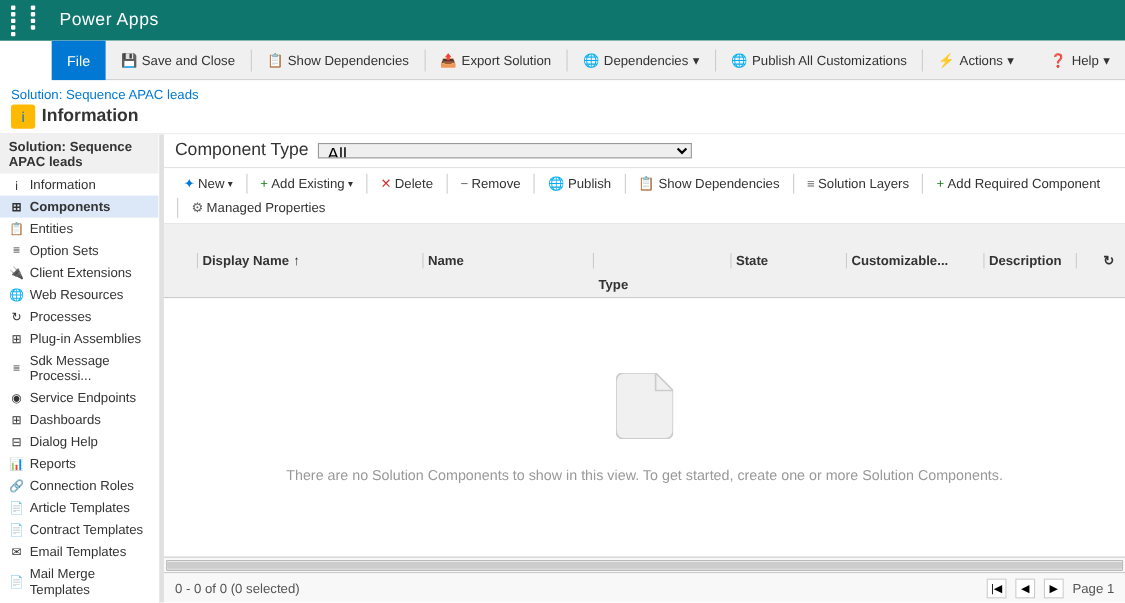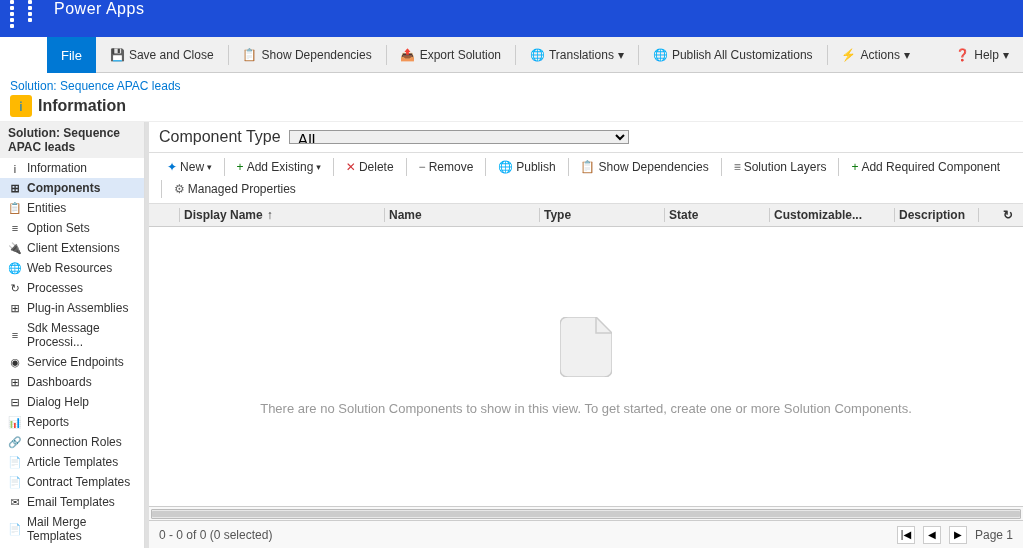--- a/index.html
+++ b/index.html
@@ -1,23 +1,23 @@
 <!DOCTYPE html>
 <html><head>
   <meta charset="utf-8">
   <style>
     * { box-sizing: border-box; margin: 0; padding: 0; }
     body { font-family: 'Segoe UI', Tahoma, Geneva, Verdana, sans-serif; font-size: 12px; background: #fff; overflow: hidden; }
 
     
     .top-bar {
-      background: #1d4ed8;
+      background: #0f766e;
       height: 37px;
       display: flex;
-      align-items: flex-start;
+      align-items: center;
       padding: 0 10px;
       gap: 10px;
     }
     .top-bar-grid {
       display: grid;
       grid-template-columns: 16px 16px;
       gap: 2px;
       cursor: pointer;
     }
     .grid-dot {
@@ -205,21 +205,21 @@
       padding: 4px 10px;
       background: #f0f0f0;
       border-bottom: 1px solid #ccc;
       font-size: 12px;
       font-weight: 600;
       color: #333;
     }
     .col-check { width: 20px; flex-shrink: 0; }
     .col-display { width: 200px; flex-shrink: 0; display: flex; align-items: flex-start; gap: 4px; cursor: pointer; }
     .col-name { width: 150px; flex-shrink: 0; cursor: pointer; }
-    .col-type { width: 120px; flex-shrink: 0; cursor: pointer; }
+    .col-type { width: 120px; flex-shrink: 0; cursor: pointer; margin-top: 44px; }
     .col-state { width: 100px; flex-shrink: 0; cursor: pointer; }
     .col-custom { width: 120px; flex-shrink: 0; cursor: pointer; }
     .col-desc { flex: 1; cursor: pointer; }
     .col-refresh { width: 30px; flex-shrink: 0; text-align: right; }
     .col-sep { width: 1px; height: 14px; background: #ccc; margin-right: 4px; }
 
     
     .empty-state {
       flex: 1;
       display: flex;
@@ -296,21 +296,21 @@
       <span>Show Dependencies</span>
     </button>
     <div class="cmd-separator"></div>
     <button class="cmd-btn">
       <span>📤</span>
       <span>Export Solution</span>
     </button>
     <div class="cmd-separator"></div>
     <button class="cmd-btn">
       <span>🌐</span>
-      <span>Translations</span>
+      <span>Dependencies</span>
       <span>▾</span>
     </button>
     <div class="cmd-separator"></div>
     <button class="cmd-btn">
       <span>🌐</span>
       <span>Publish All Customizations</span>
     </button>
     <div class="cmd-separator"></div>
     <button class="cmd-btn">
       <span>⚡</span>

